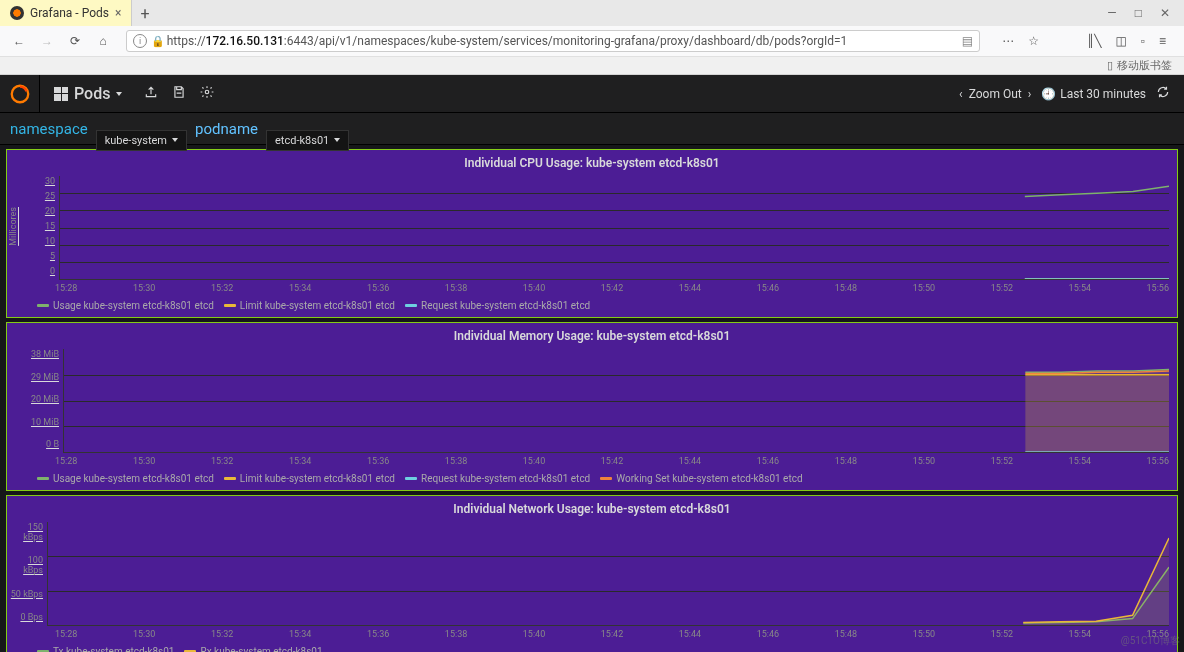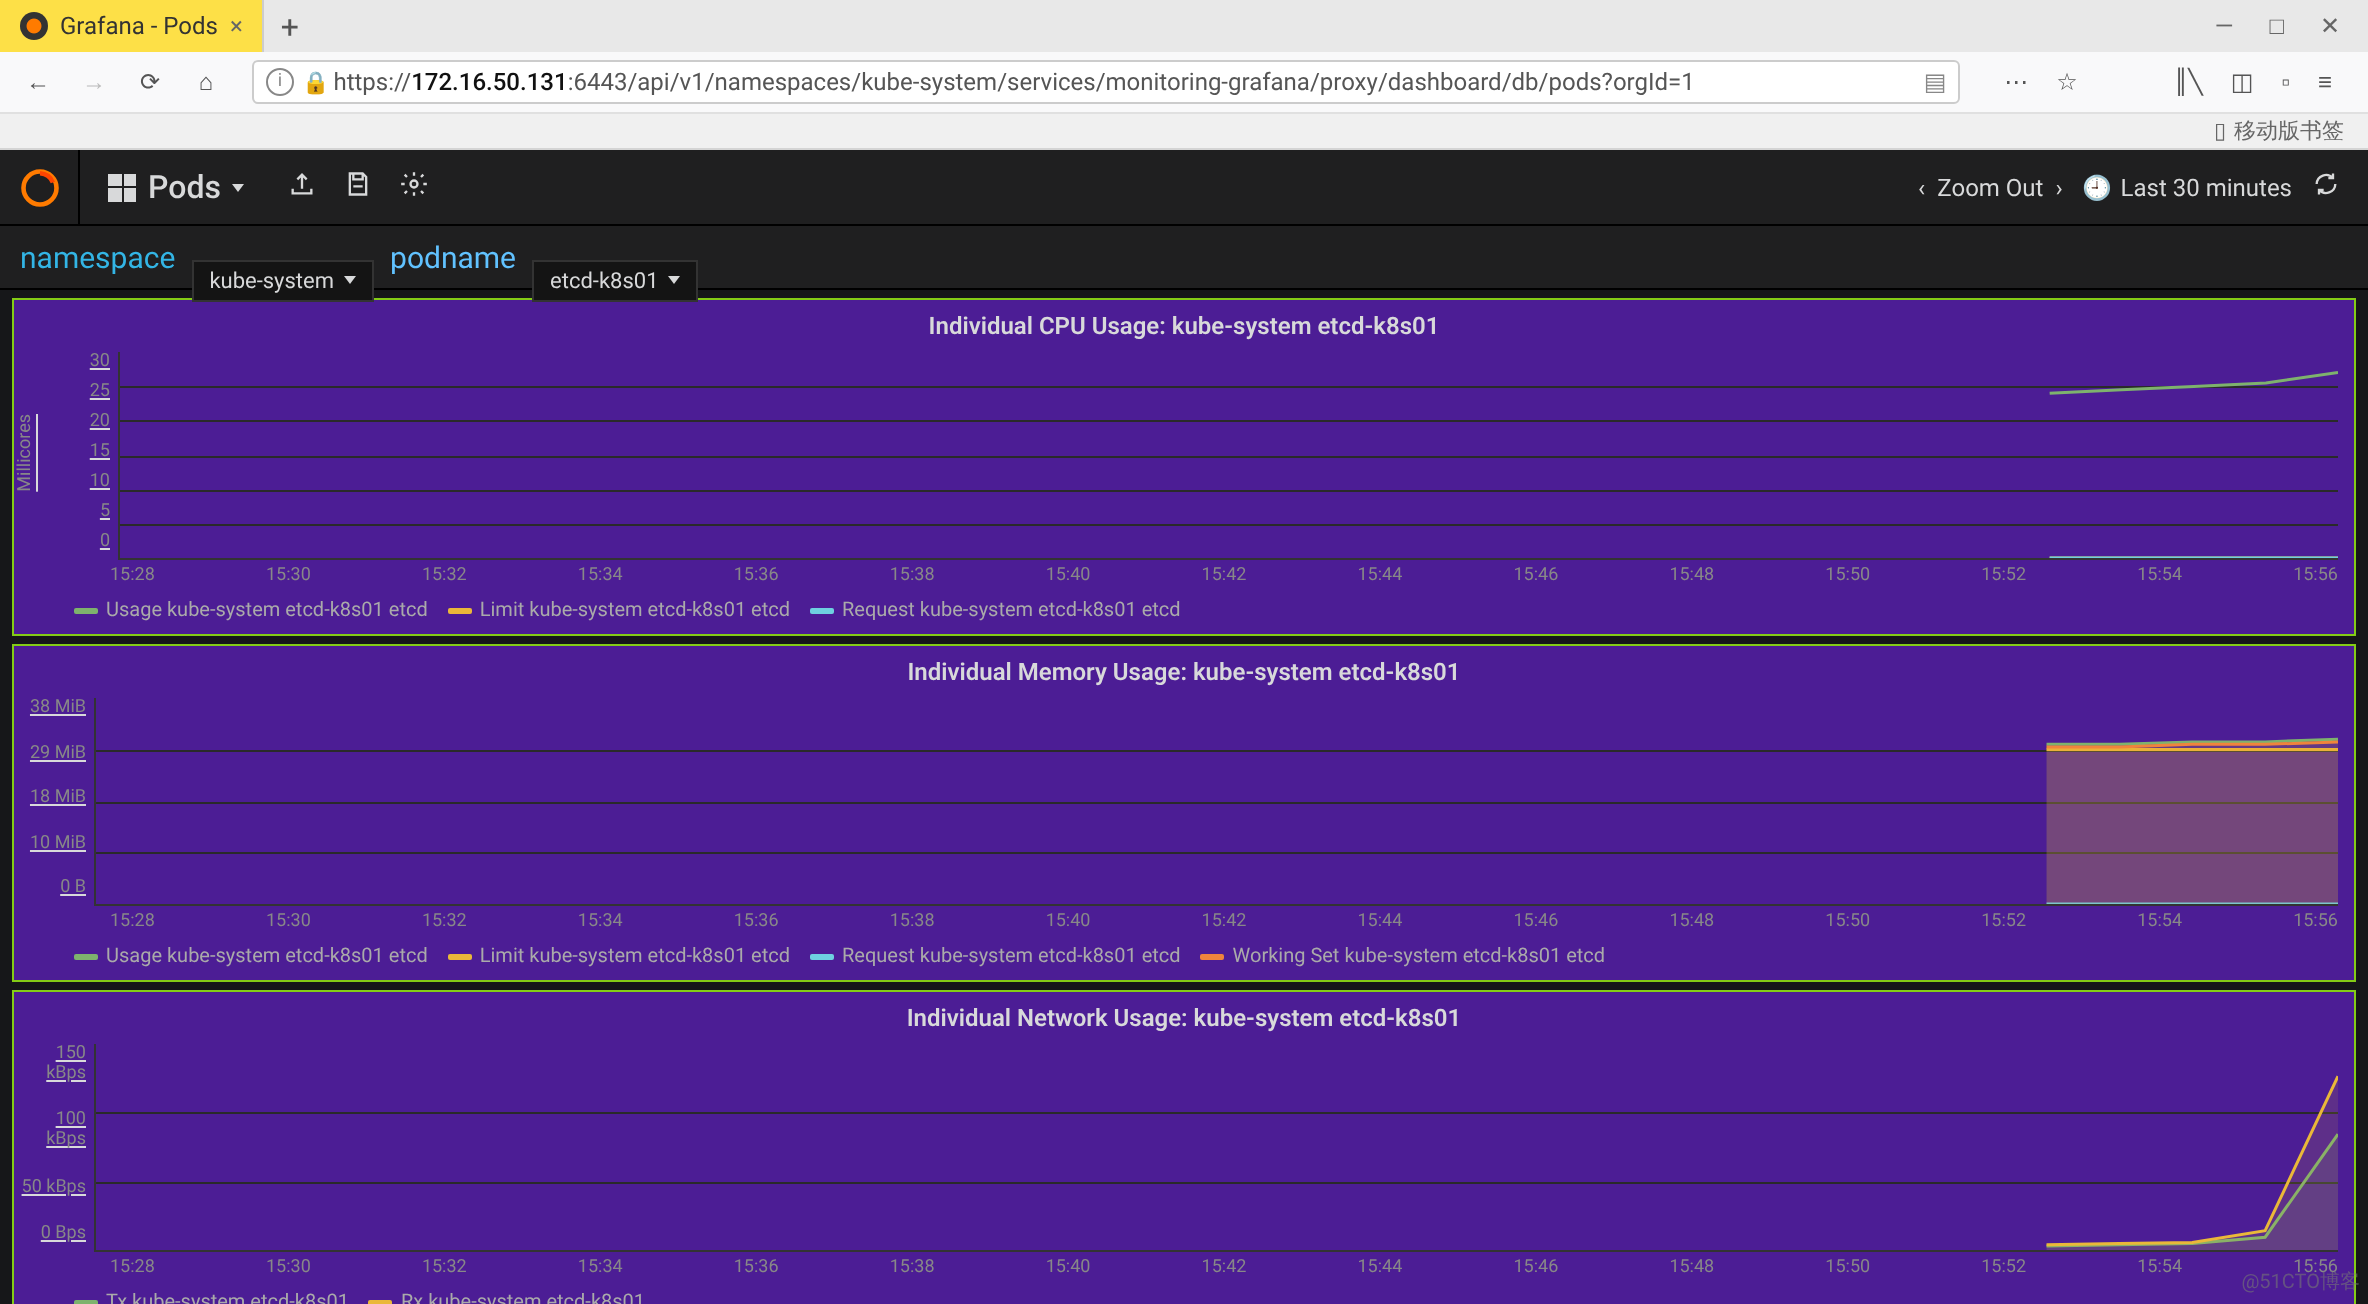--- a/index.html
+++ b/index.html
@@ -1,19 +1,19 @@
 <!DOCTYPE html>
 <html><head>
 <meta charset="utf-8">
 <style>
 * { margin: 0; padding: 0; box-sizing: border-box; }
 body { font-family: -apple-system, "Segoe UI", Roboto, Arial, sans-serif; font-size: 12px; background: #f0f0f0; color: #d8d9da; overflow: hidden; }
 .browser-chrome { background: #f0f0f0; border-bottom: 1px solid #d4d4d4; }
 .tab-bar { display: flex; align-items: center; height: 26px; background: #e8e8e8; }
-.tab { display: flex; align-items: center; gap: 6px; padding: 0 10px; height: 26px; background: #fde047; border-right: 1px solid #ccc; color: #333; position: relative; min-width: 110px; }
+.tab { display: flex; align-items: center; gap: 6px; padding: 0 10px; height: 26px; background: #fef9c3; border-right: 1px solid #ccc; color: #333; position: relative; min-width: 110px; }
 .tab-favicon { width: 14px; height: 14px; border-radius: 50%; background: radial-gradient(circle at center, #ff7b00 35%, #333 40%); }
 .tab-close { margin-left: auto; color: #666; cursor: pointer; }
 .newtab { padding: 0 8px; color: #555; font-size: 16px; cursor: pointer; }
 .win-controls { margin-left: auto; display: flex; gap: 18px; padding: 0 14px; color: #666; }
 .nav-bar { display: flex; align-items: center; height: 30px; padding: 0 8px; gap: 6px; background: #f9f9fa; }
 .nav-btn { width: 22px; height: 22px; display: flex; align-items: center; justify-content: center; color: #555; cursor: pointer; border-radius: 3px; }
 .nav-btn.disabled { color: #bbb; }
 .url-wrap { flex: 1; display: flex; align-items: center; height: 22px; margin: 0 6px; background: #fff; border: 1px solid #ccc; border-radius: 3px; padding: 0 6px; color: #555; }
 .url-wrap .lock { font-size: 11px; margin-right: 2px; }
 .url-wrap .info { width: 14px; height: 14px; border: 1px solid #888; border-radius: 50%; display: flex; align-items: center; justify-content: center; font-size: 9px; margin-right: 4px; color: #888; }
@@ -212,25 +212,25 @@
             <span>Limit kube-system etcd-k8s01 etcd</span>
           </div>
           <div class="legend-item">
             <span class="legend-sw" style="background: rgb(110, 208, 224);"></span>
             <span>Request kube-system etcd-k8s01 etcd</span>
           </div>
         </div>
       </div>
       <div class="panel">
         <div class="panel-title">Individual Memory Usage: kube-system etcd-k8s01</div>
-        <div class="panel-body" style="height: 108px;">
+        <div class="panel-body" style="height: 108px; margin-left: 16px;">
           <div class="y-ticks" style="width: 40px;">
             <span>38 MiB</span>
             <span>29 MiB</span>
-            <span>18 MiB</span>
+            <span>20 MiB</span>
             <span>10 MiB</span>
             <span>0 B</span>
           </div>
           <div class="plot">
             <div class="grid-h" style="top: 25%;"></div>
             <div class="grid-h" style="top: 50%;"></div>
             <div class="grid-h" style="top: 75%;"></div>
             <svg viewBox="0 0 1000 100" preserveAspectRatio="none" style="position: absolute; inset: 0px; width: 100%; height: 100%;">
               <path d="M870.0 22.5 L902.5 22.5 L935.0 21.3 L967.5 21.3 L1000.0 20.0 L1000 100 L870 100 Z" fill="#7eb26d" opacity="0.12"></path>
               <path d="M870.0 22.5 L902.5 22.5 L935.0 21.3 L967.5 21.3 L1000.0 20.0 " fill="none" stroke="#7eb26d" stroke-width="1.5" vector-effect="non-scaling-stroke"></path>

